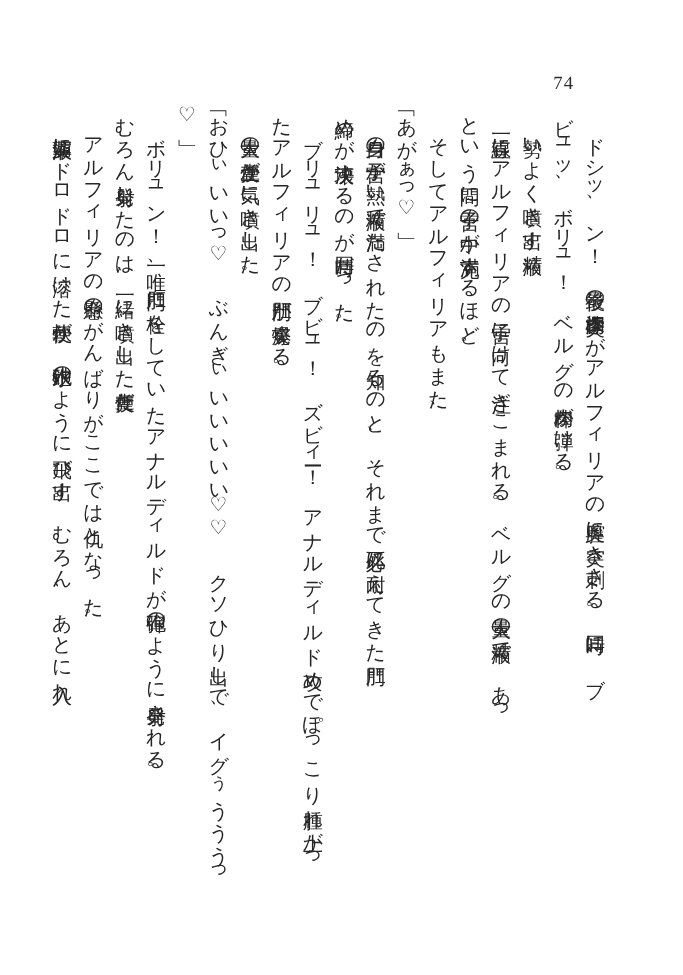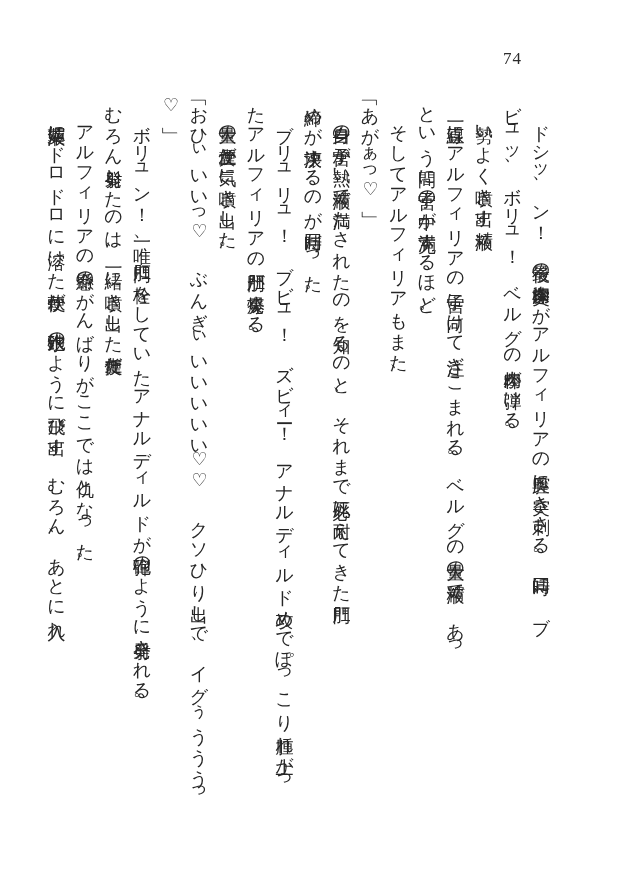--- a/index.html
+++ b/index.html
@@ -11,21 +11,21 @@
     position: relative;
     width: 621px;
     height: 886px;
     background: #ffffff;
     overflow: hidden;
     font-family: "Liberation Serif", "DejaVu Serif", serif;
     color: #262626;
   }
   .page-number {
     position: absolute;
-    top: 49px;
+    top: 66px;
     left: 503px;
     font-size: 17px;
     letter-spacing: 1px;
     color: #2b2b2b;
   }
   .text-block {
     position: absolute;
     top: 94px;
     right: 66px;
     height: 716px;

